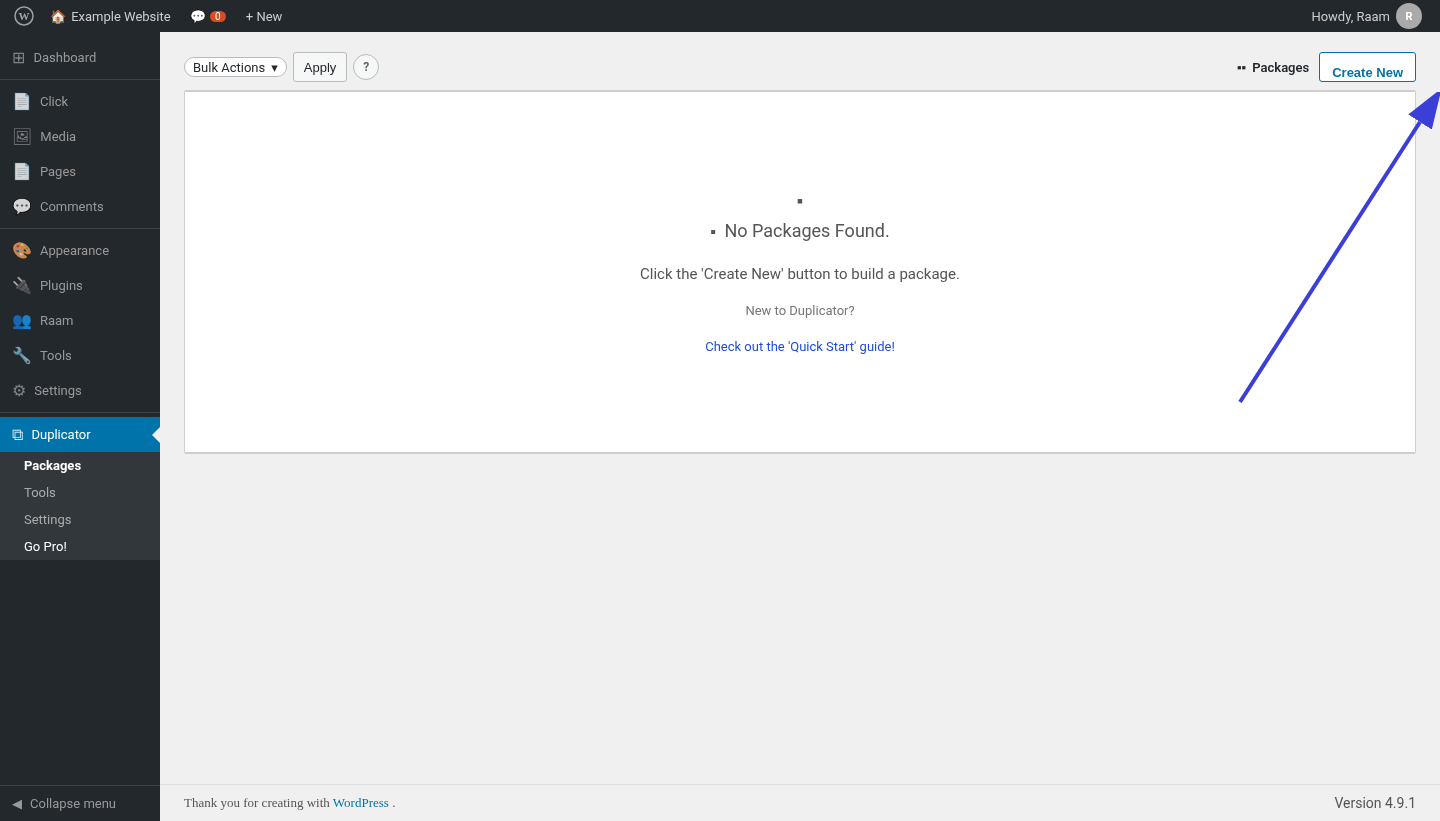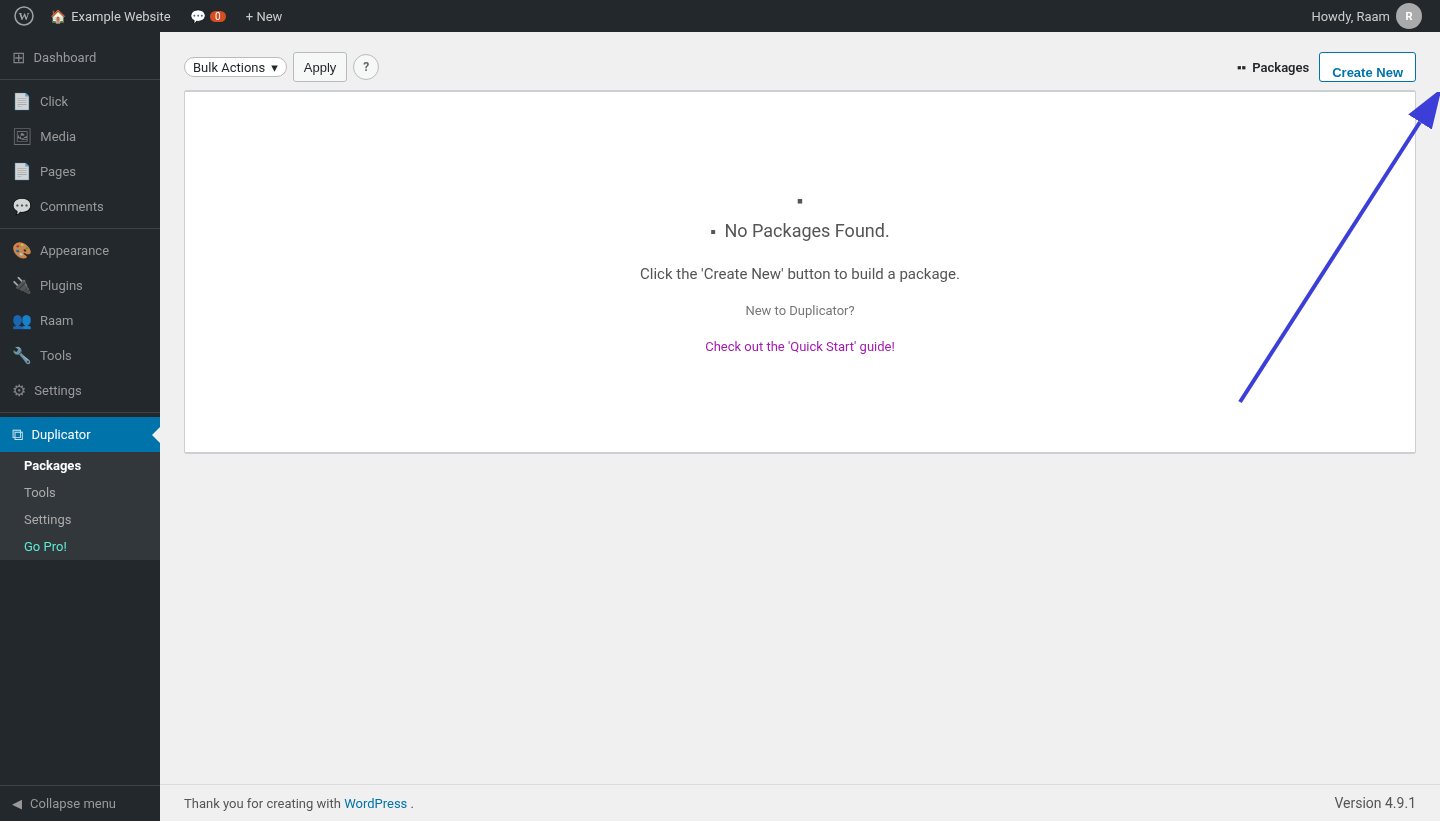--- a/index.html
+++ b/index.html
@@ -90,21 +90,21 @@
     }
     .sidebar-item-duplicator {
       position: relative;
     }
     .sub-menu { background: #32373c; }
     .sub-menu-item {
       padding: 6px 12px 6px 24px;
       cursor: pointer; color: #aaa; font-size: 13px;
     }
     .sub-menu-item.active { color: #fff; font-weight: bold; }
-    .sub-menu-item.gopro { color: #5eead4; }
+    .sub-menu-item.gopro { color: #ffffff; }
 
     .collapse-menu {
       margin-top: auto;
       padding: 10px 12px;
       display: flex; align-items: center; gap: 8px;
       color: #999; cursor: pointer; font-size: 13px;
       border-top: 1px solid #3c434a;
     }
 
     
@@ -184,21 +184,21 @@
       font-size: 18px; color: #555; font-weight: 400;
       margin-bottom: 24px;
     }
     .no-packages-subtitle {
       font-size: 15px; color: #555; margin-bottom: 20px;
     }
     .new-to-duplicator {
       font-size: 13px; color: #777; margin-bottom: 21px;
     }
     .quick-start-link {
-      font-size: 13px; color: #a21caf; text-decoration: none; cursor: pointer;
+      font-size: 13px; color: #1d4ed8; text-decoration: none; cursor: pointer;
     }
     .content-footer-line {
       border-top: 1px solid #ccd0d4; height: 1px;
     }
 
     
     .arrow-overlay {
       position: absolute;
       top: 60px; right: 0;
       width: 260px; height: 320px;
@@ -207,21 +207,21 @@
 
     
     #footer {
       position: fixed;
       bottom: 0; left: 160px; right: 0;
       background: #f0f0f1;
       padding: 10px 24px;
       display: flex; justify-content: space-between; align-items: center;
       border-top: 1px solid #ddd;
     }
-    .footer-left { color: #555; font-size: 13px; }
+    .footer-left { color: #555; font-size: 13px; font-family: Liberation Serif, serif; }
     .footer-link { color: #0073aa; text-decoration: none; }
     .footer-right { color: #555; font-size: 14px; }
   </style>
 </head>
 <body>
 
 <div id="wpadminbar">
   <div class="adminbar-left">
     <div class="adminbar-wp-logo">
       <svg width="20" height="20" viewBox="0 0 20 20" fill="none">

